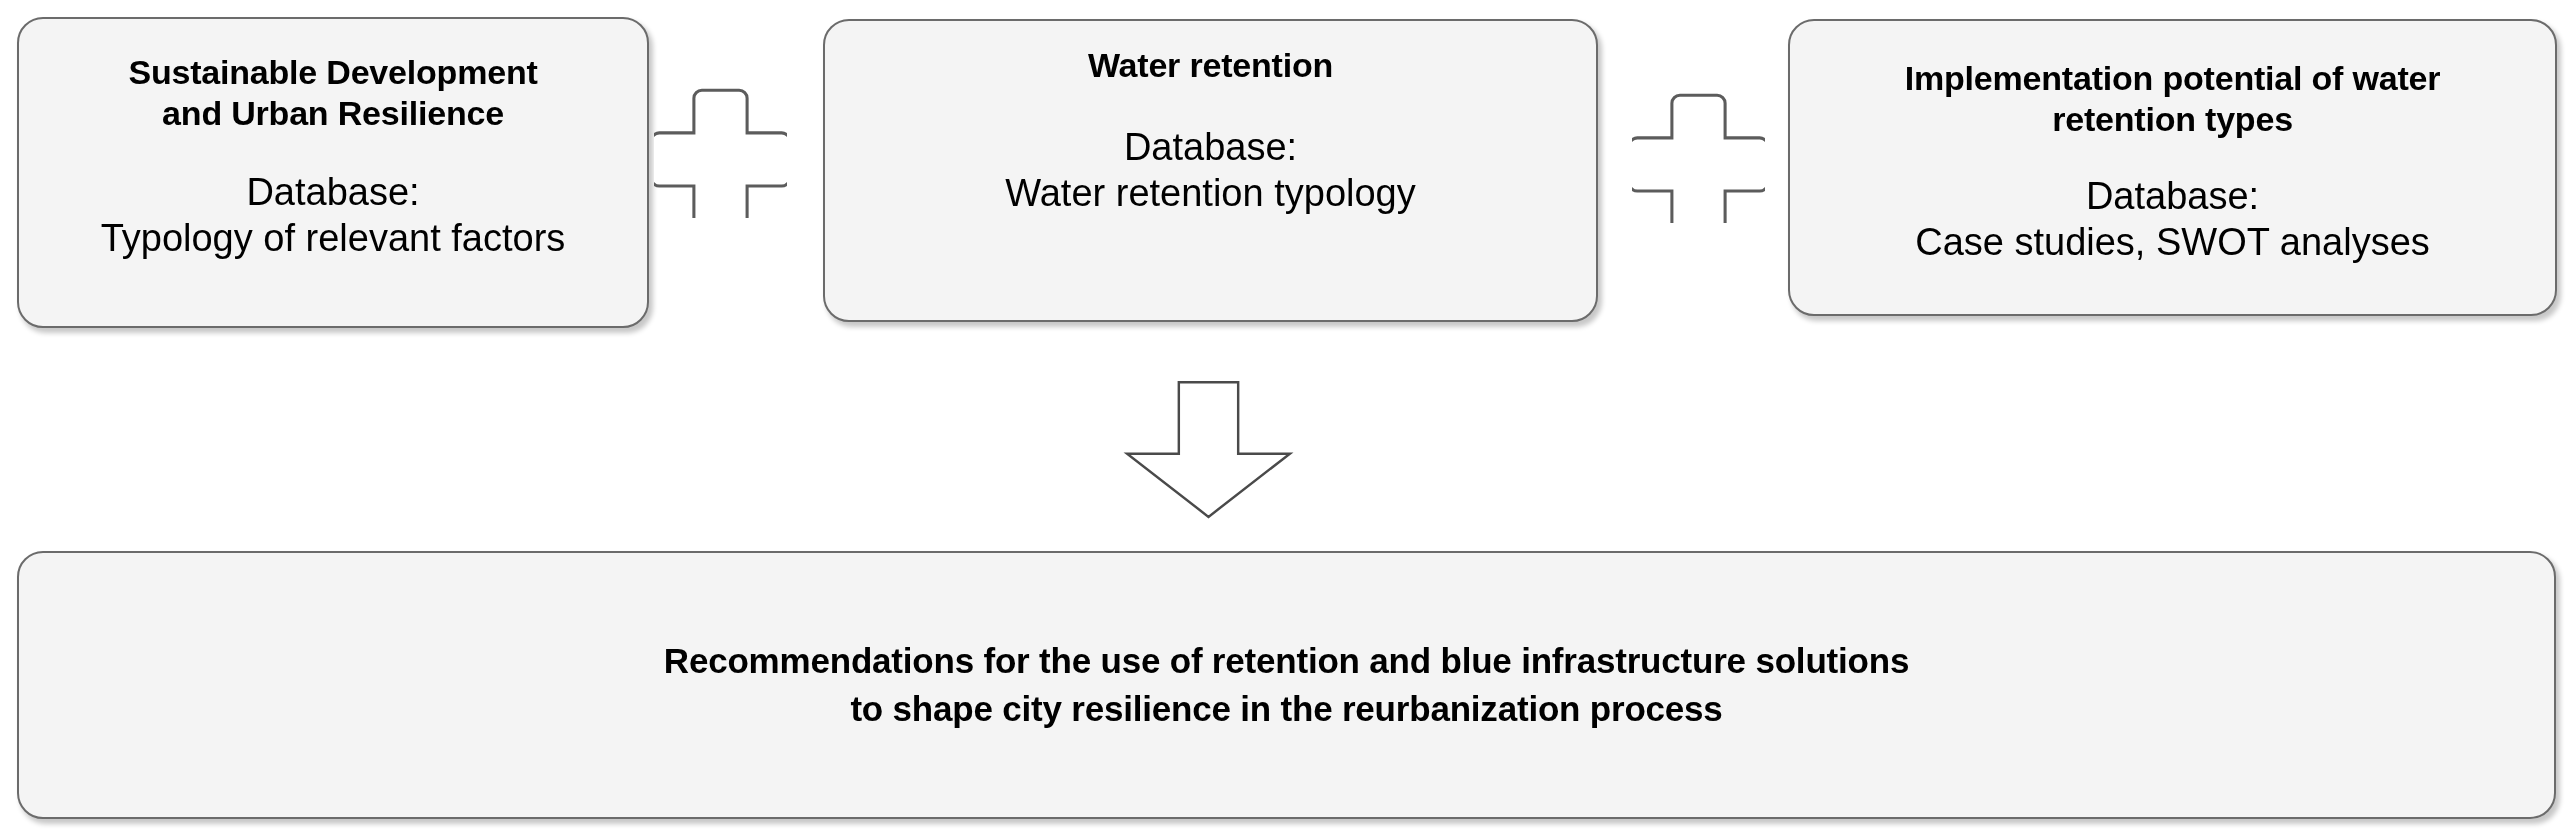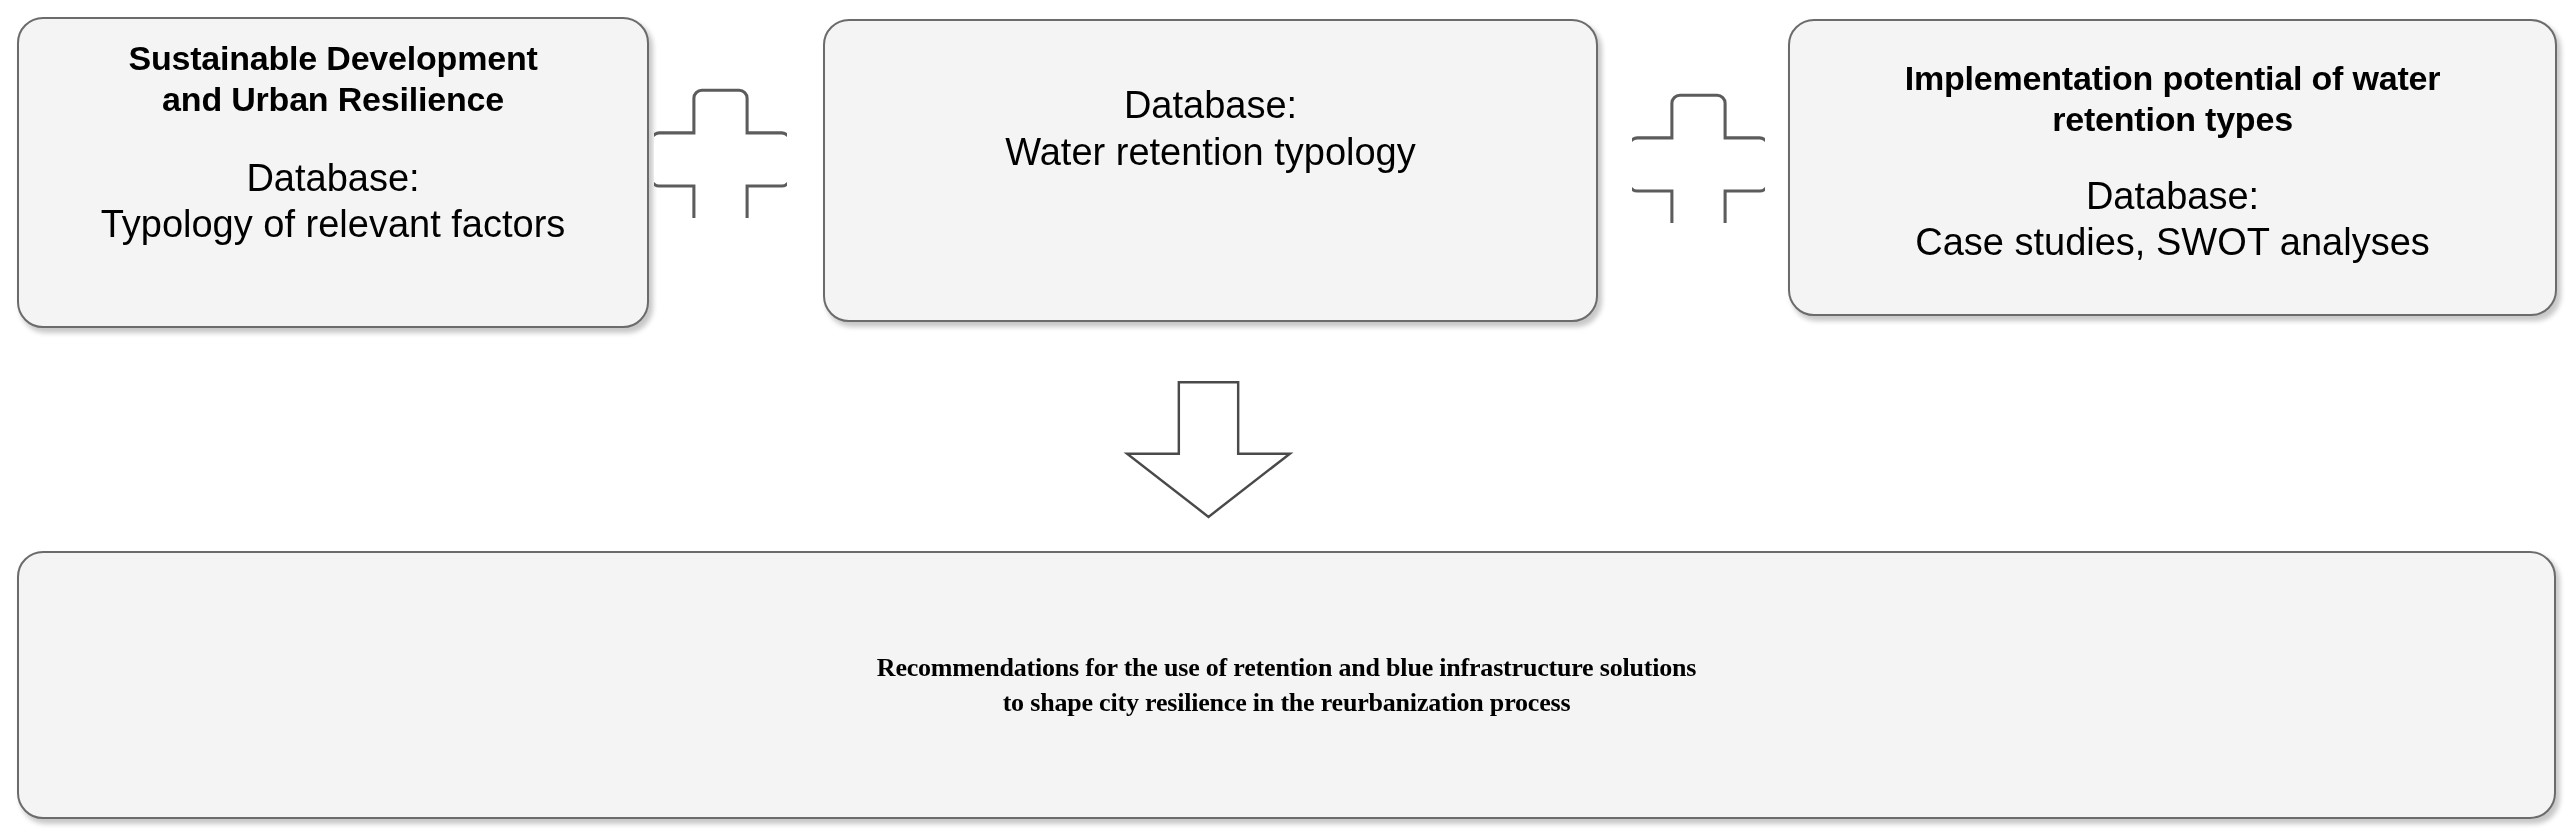--- a/index.html
+++ b/index.html
@@ -48,21 +48,21 @@
     font-weight: normal;
     font-size: 38px;
     line-height: 1.22;
     white-space: pre-line;
   }
 
   
   #node-factors {
     left: 17px;  top: 17px;
     width: 632px; height: 311px;
-    padding-top: 19px;
+    padding-top: 33px;
   }
   #node-factors .node-sub { margin-top: 34px; }
 
   
   #node-retention {
     left: 823px; top: 19px;
     width: 775px; height: 303px;
     padding-top: 24.4px;
   }
   #node-retention .node-sub { margin-top: 37px; }
@@ -75,23 +75,22 @@
   }
   #node-potential .node-sub { margin-top: 32px; }
 
   
   #node-recommendations {
     left: 17px; top: 551px;
     width: 2539px; height: 268px;
     justify-content: center;
   }
   #node-recommendations .node-title {
-    font-size: 26px;
+    font-size: 35px;
     line-height: 1.36;
-    font-family: Liberation Serif, serif;
   }
 
   
   .plus {
     position: absolute;
     width: 133px;
     height: 133px;
   }
   .plus svg { display: block; width: 133px; height: 133px; }
   #plus-1 { left: 654px;  top: 85px; }
@@ -119,20 +118,21 @@
 Typology of relevant factors</div>
   </div>
 
   <div class="plus" id="plus-1">
     <svg viewBox="0 0 100 100" xmlns="http://www.w3.org/2000/svg" aria-hidden="true">
       <path d="M36 4 h28 a6 6 0 0 1 6 6 v26 h26 a6 6 0 0 1 6 6 v28 a6 6 0 0 1 -6 6 h-26 v26 a6 6 0 0 1 -6 6 h-28 a6 6 0 0 1 -6 -6 v-26 h-26 a6 6 0 0 1 -6 -6 v-28 a6 6 0 0 1 6 -6 h26 v-26 a6 6 0 0 1 6 -6 z" fill="#ffffff" stroke="#5c5c5c" stroke-width="2.3"></path>
     </svg>
   </div>
 
   <div class="node" id="node-retention">
+    <div class="node-title">Water retention</div>
     <div class="node-sub">Database:
 Water retention typology</div>
   </div>
 
   <div class="plus" id="plus-2">
     <svg viewBox="0 0 100 100" xmlns="http://www.w3.org/2000/svg" aria-hidden="true">
       <path d="M36 4 h28 a6 6 0 0 1 6 6 v26 h26 a6 6 0 0 1 6 6 v28 a6 6 0 0 1 -6 6 h-26 v26 a6 6 0 0 1 -6 6 h-28 a6 6 0 0 1 -6 -6 v-26 h-26 a6 6 0 0 1 -6 -6 v-28 a6 6 0 0 1 6 -6 h26 v-26 a6 6 0 0 1 6 -6 z" fill="#ffffff" stroke="#5c5c5c" stroke-width="2.3"></path>
     </svg>
   </div>
 

